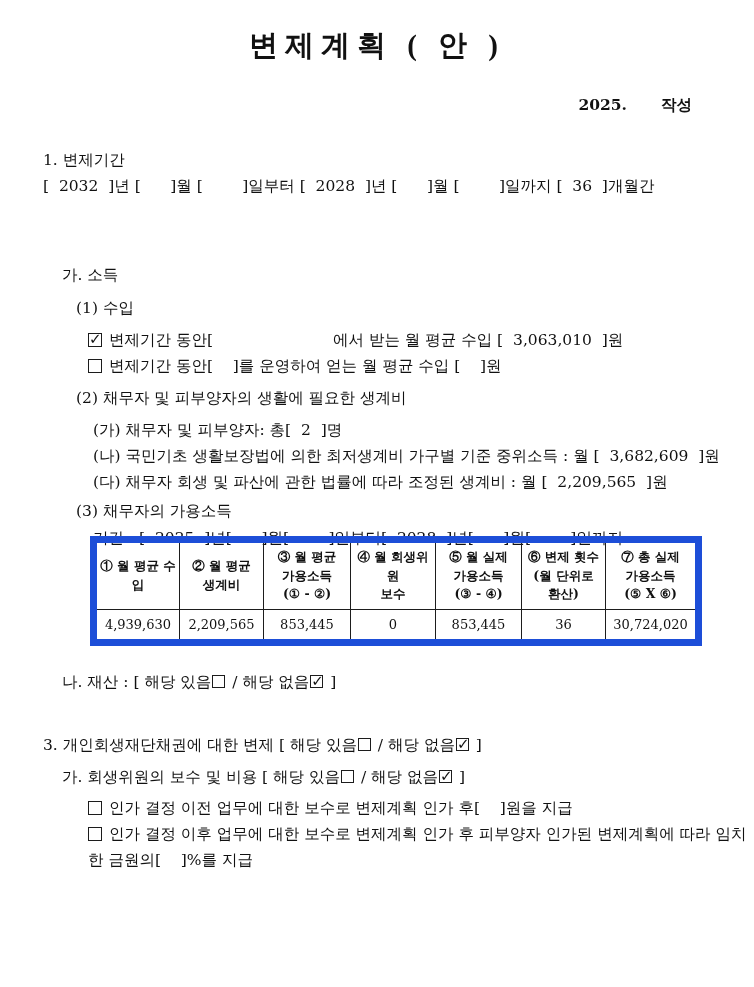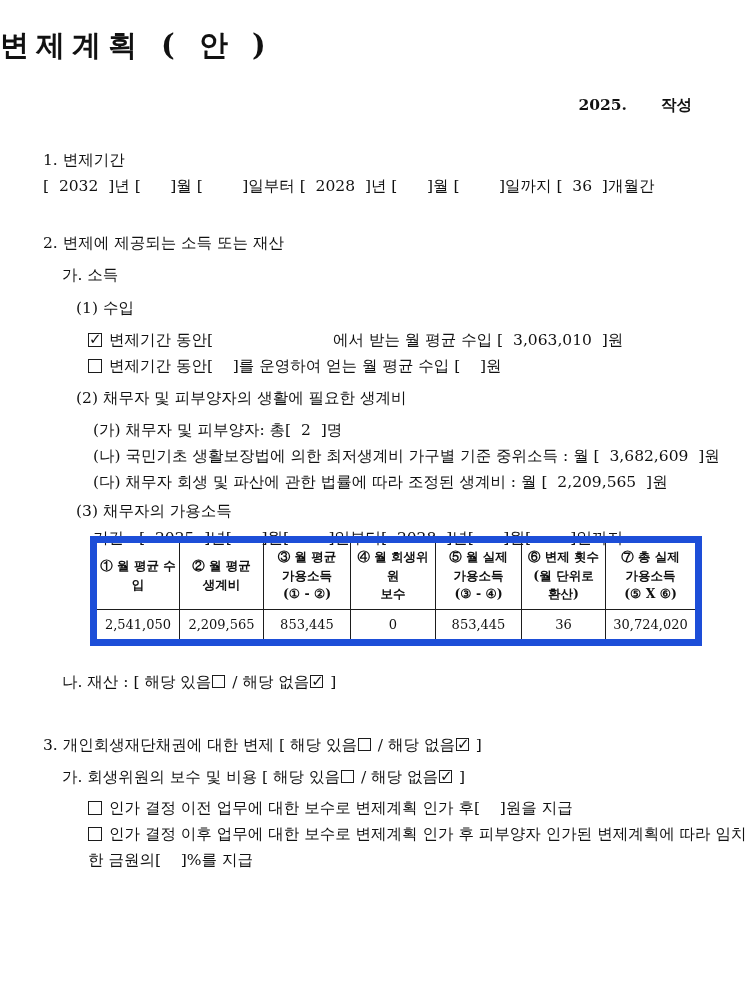--- a/index.html
+++ b/index.html
@@ -8,22 +8,22 @@
     width:754px;height:987px;
     background:#ffffff;
     font-family:"DejaVu Serif","Liberation Serif",serif;
     color:#111111;
     overflow:hidden;
   }
   .abs{position:absolute;white-space:pre;font-size:15.5px;line-height:20px;}
   .b{font-weight:400;}
   .title{
     position:absolute;top:26px;left:0;width:100%;
-    font-size:29px;font-weight:700;
-    letter-spacing:7px;white-space:pre;
+    text-align:center;font-size:29px;font-weight:700;
+    letter-spacing:7px;white-space:pre;font-family:Liberation Serif, serif;
   }
   .date-line{position:absolute;top:95px;right:62px;font-size:15.5px;white-space:pre;font-weight:bold;}
   .date-gap{display:inline-block;width:34px;}
   .gap120{display:inline-block;width:120px;}
   
   .cb{
     display:inline-block;box-sizing:border-box;
     width:14px;height:14px;border:1.7px solid #1c1c1c;background:#fff;
     position:relative;vertical-align:-2px;margin-right:7px;
   }
@@ -59,21 +59,20 @@
 
 <div class="page">
 
   <div class="title">변제계획 ( 안 )</div>
 
   <div class="date-line"><span>2025.</span><span class="date-gap"></span><span>작성</span></div>
 
   <div class="abs b" style="left:43px;top:150px">1. 변제기간</div>
   <div class="abs" style="left:43px;top:176px">[  2032  ]년 [      ]월 [        ]일부터 [  2028  ]년 [      ]월 [        ]일까지 [  36  ]개월간</div>
 
-  <div class="abs b" style="left:43px;top:233px">2. 변제에 제공되는 소득 또는 재산</div>
   <div class="abs b" style="left:62px;top:265px">가. 소득</div>
   <div class="abs b" style="left:76px;top:298px">(1) 수입</div>
 
   <div class="abs" style="left:88px;top:330px"><span class="cb checked"></span><span>변제기간 동안[</span><span class="gap120"></span><span>에서 받는 월 평균 수입 [  3,063,010  ]원</span></div>
 
   <div class="abs" style="left:88px;top:356px"><span class="cb"></span><span>변제기간 동안[    ]를 운영하여 얻는 월 평균 수입 [    ]원</span></div>
 
   <div class="abs b" style="left:76px;top:388px">(2) 채무자 및 피부양자의 생활에 필요한 생계비</div>
   <div class="abs" style="left:93px;top:420px">(가) 채무자 및 피부양자: 총[  2  ]명</div>
   <div class="abs" style="left:93px;top:446px">(나) 국민기초 생활보장법에 의한 최저생계비 가구별 기준 중위소득 : 월 [  3,682,609  ]원</div>
@@ -106,21 +105,21 @@
 가용소득
 (③ - ④)</th>
       <th>⑥ 변제 횟수
 (월 단위로
 환산)</th>
       <th>⑦ 총 실제
 가용소득
 (⑤ X ⑥)</th>
     </tr>
     <tr>
-      <td>2,541,050</td>
+      <td>4,939,630</td>
       <td>2,209,565</td>
       <td>853,445</td>
       <td>0</td>
       <td>853,445</td>
       <td>36</td>
       <td>30,724,020</td>
     </tr>
   </tbody>
     </table>
 

